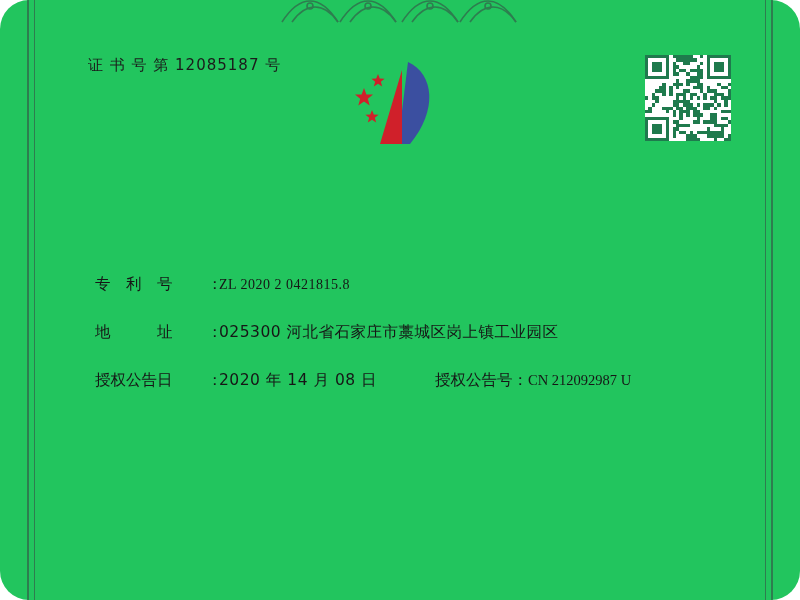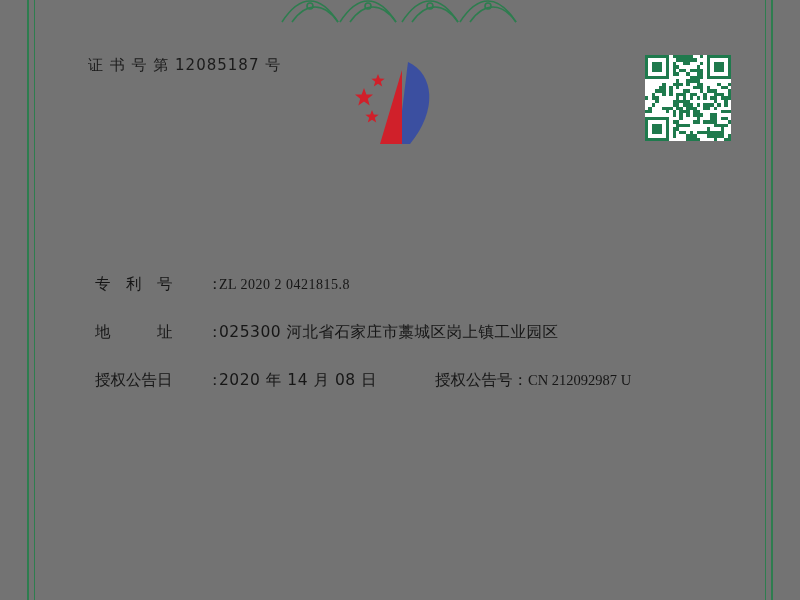--- a/index.html
+++ b/index.html
@@ -7,22 +7,23 @@
     padding: 0;
     background: #ffffff;
   }
   body {
     font-family: "Liberation Sans", sans-serif;
   }
   #page {
     position: relative;
     width: 800px;
     height: 600px;
-    background: #737373;
+    background: #22c55e;
     overflow: hidden;
+    border-radius: 29px;
   }
 
   
   .border-outer {
     position: absolute;
     left: 27px;
     top: -10px;
     width: 746px;
     height: 620px;
     border: 2px solid #2e7d4f;

